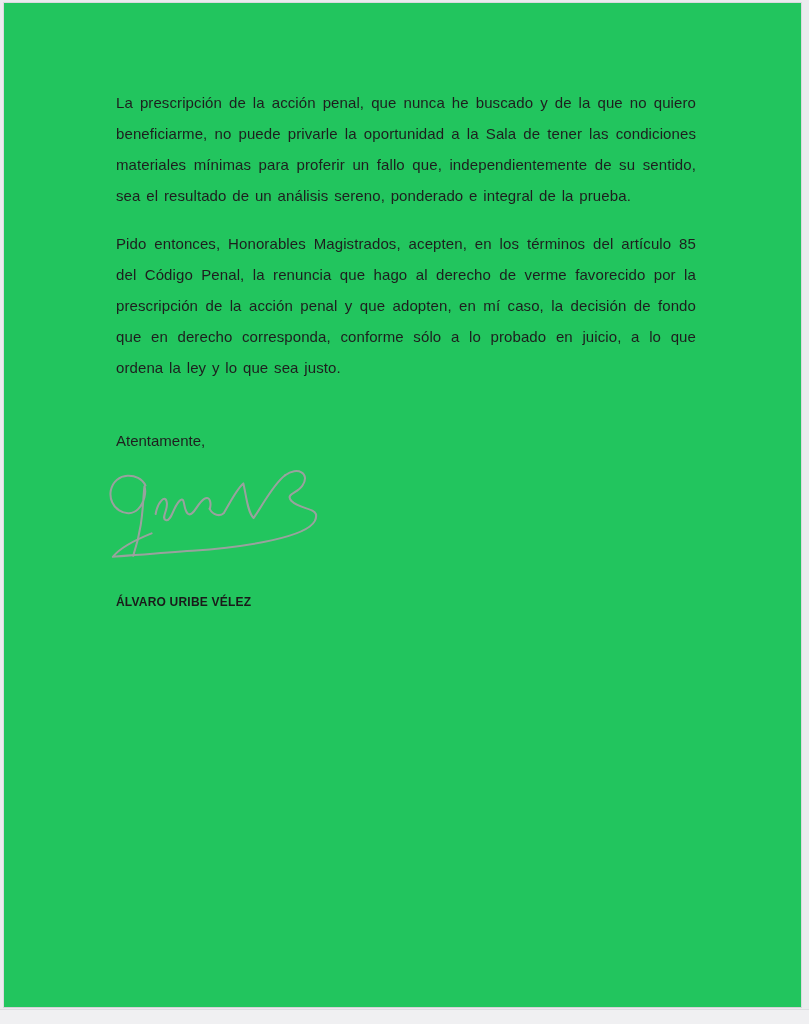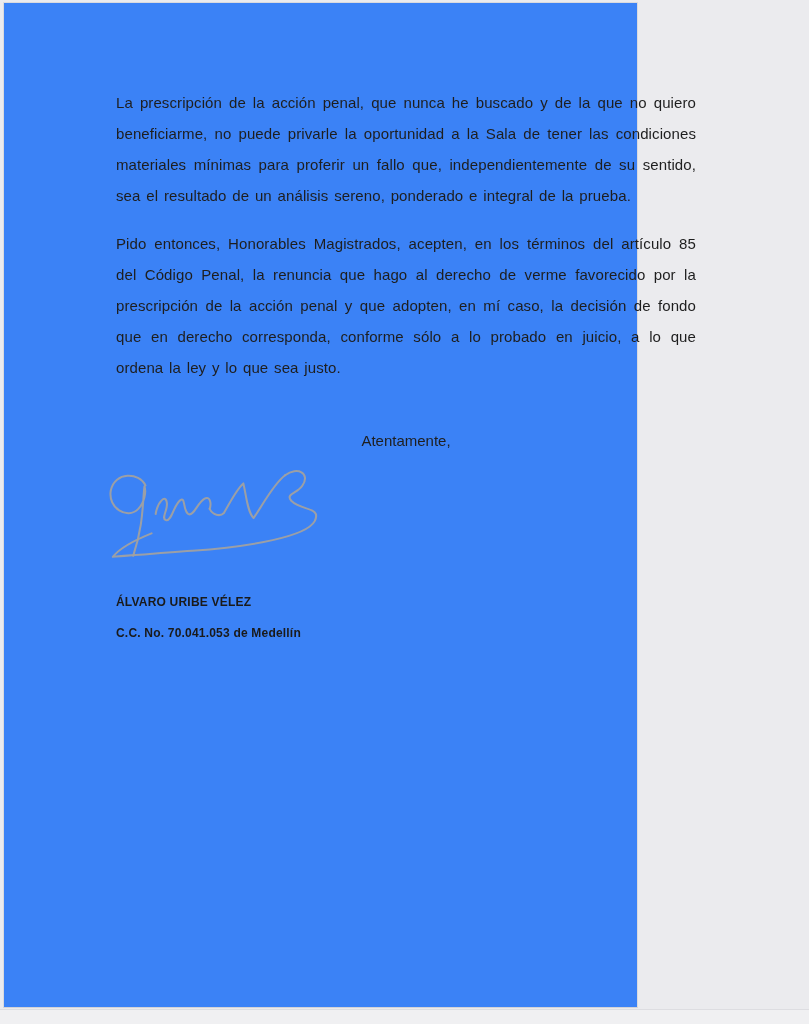--- a/index.html
+++ b/index.html
@@ -9,23 +9,23 @@
     height: 1024px;
     background: #ebebee;
     font-family: "Liberation Sans", sans-serif;
     overflow: hidden;
   }
 
   .page {
     position: absolute;
     left: 3px;
     top: 2px;
-    width: 635px;
+    width: 799px;
     height: 1006px;
-    background: #3b82f6;
+    background: #22c55e;
     border: 1px solid #dadade;
     border-bottom-color: #d2d2d7;
   }
 
   .content {
     position: absolute;
     left: 112px;
     top: 0;
     width: 580px;
     color: #1f1f1f;
@@ -40,21 +40,21 @@
     color: #1e1e1e;
   }
 
   .par-1 { margin-top: 84px; }
   .par-2 { margin-top: 17px; }
 
   .closing {
     margin-top: 42px;
     font-size: 15px;
     line-height: 31px;
-    text-align: center;
+    text-align: left;
   }
 
   .signature-wrap {
     position: relative;
     margin-top: 6px;
     margin-left: -18px;
     width: 256px;
     height: 104px;
   }
 
@@ -114,19 +114,18 @@
         <path class="sig-stroke" d="M56,51 C58,39 66,31 67,40 C68,48 61,55 66,57 C72,59 74,40 81,37 C85,35 83,48 88,51 C93,54 97,40 104,36 C109,33 111,40 109,46"></path>
 
         <path class="sig-stroke" d="M109,46 C112,52 119,54 123,50 C129,39 136,26 142,21 C145,33 146,49 152,55 C160,44 171,22 183,13"></path>
 
         <path class="sig-stroke" d="M183,13 C195,4 208,11 200,23 C195,31 183,31 189,38 C199,48 219,44 212,58 C204,73 150,83 92,87 C62,89 28,92 14,93 C22,83 37,76 52,70"></path>
       </svg>
     </div>
 
     <div class="signatory">
       <div>ÁLVARO URIBE VÉLEZ</div>
-      <div>C.C. No. 70.041.053 de Medellín</div>
     </div>
 
   </div>
 </div>
 
 <div class="bottom-gutter"></div>
 
 </body></html>

